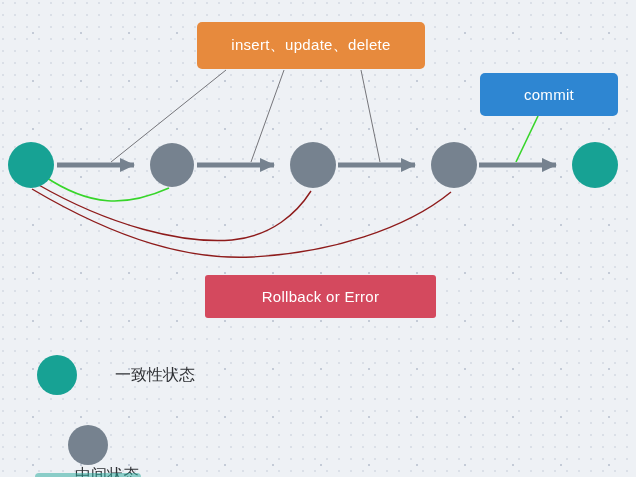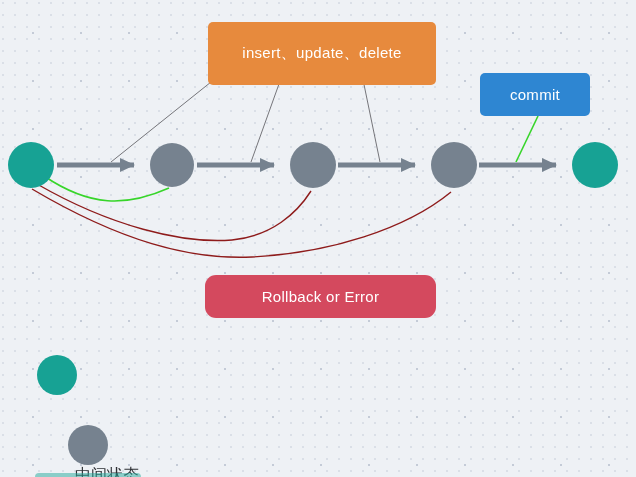--- a/index.html
+++ b/index.html
@@ -15,23 +15,23 @@
       radial-gradient(circle,#dadfe7 1.1px, rgba(0,0,0,0) 1.2px);
     background-size:48px 48px,12px 12px;
     background-position:9px 9px,9px 9px;
   }
   svg.layer{position:absolute;left:0;top:0;width:636px;height:477px;}
   .box{
     position:absolute;display:flex;align-items:center;justify-content:center;
     color:#ffffff;font-size:15px;border-radius:5px;box-sizing:border-box;
     letter-spacing:.3px;
   }
-  .box-operations{left:208px;top:22px;width:228px;height:63px;background:#e78a3d;}
-  .box-commit{left:480px;top:73px;width:110px;height:43px;background:#2e86d2;}
-  .box-rollback{left:205px;top:275px;width:231px;height:43px;background:#d4495e;border-radius:11px;}
+  .box-operations{left:197px;top:22px;width:228px;height:47px;background:#e78a3d;}
+  .box-commit{left:480px;top:73px;width:138px;height:43px;background:#2e86d2;}
+  .box-rollback{left:205px;top:275px;width:231px;height:43px;background:#d4495e;border-radius:3px;}
   .legend{position:absolute;left:0;top:0;}
   .legend-item{position:absolute;display:flex;align-items:center;}
   .legend-item.first{left:37px;top:355px;}
   .legend-item.second{left:37px;top:425px;flex-direction:column;}
   .swatch{width:40px;height:40px;border-radius:50%;flex:0 0 auto;}
   .swatch.consistent{background:#17a294;}
   .swatch.intermediate{background:#76828f;}
   .legend-label{margin-left:38px;font-size:16px;color:#2d2f33;white-space:nowrap;}
   .clipped-shape{
     position:absolute;left:35px;top:473px;width:106px;height:10px;
@@ -80,20 +80,21 @@
     <span>commit</span>
   </div>
 
   <div class="box box-rollback">
     <span>Rollback or Error</span>
   </div>
 
   <div class="legend">
     <div class="legend-item first">
       <span class="swatch consistent"></span>
+      <span class="legend-label">一致性状态</span>
     </div>
     <div class="legend-item second">
       <span class="swatch intermediate"></span>
       <span class="legend-label">中间状态</span>
     </div>
   </div>
 
   <div class="clipped-shape"></div>
 
 </div>

